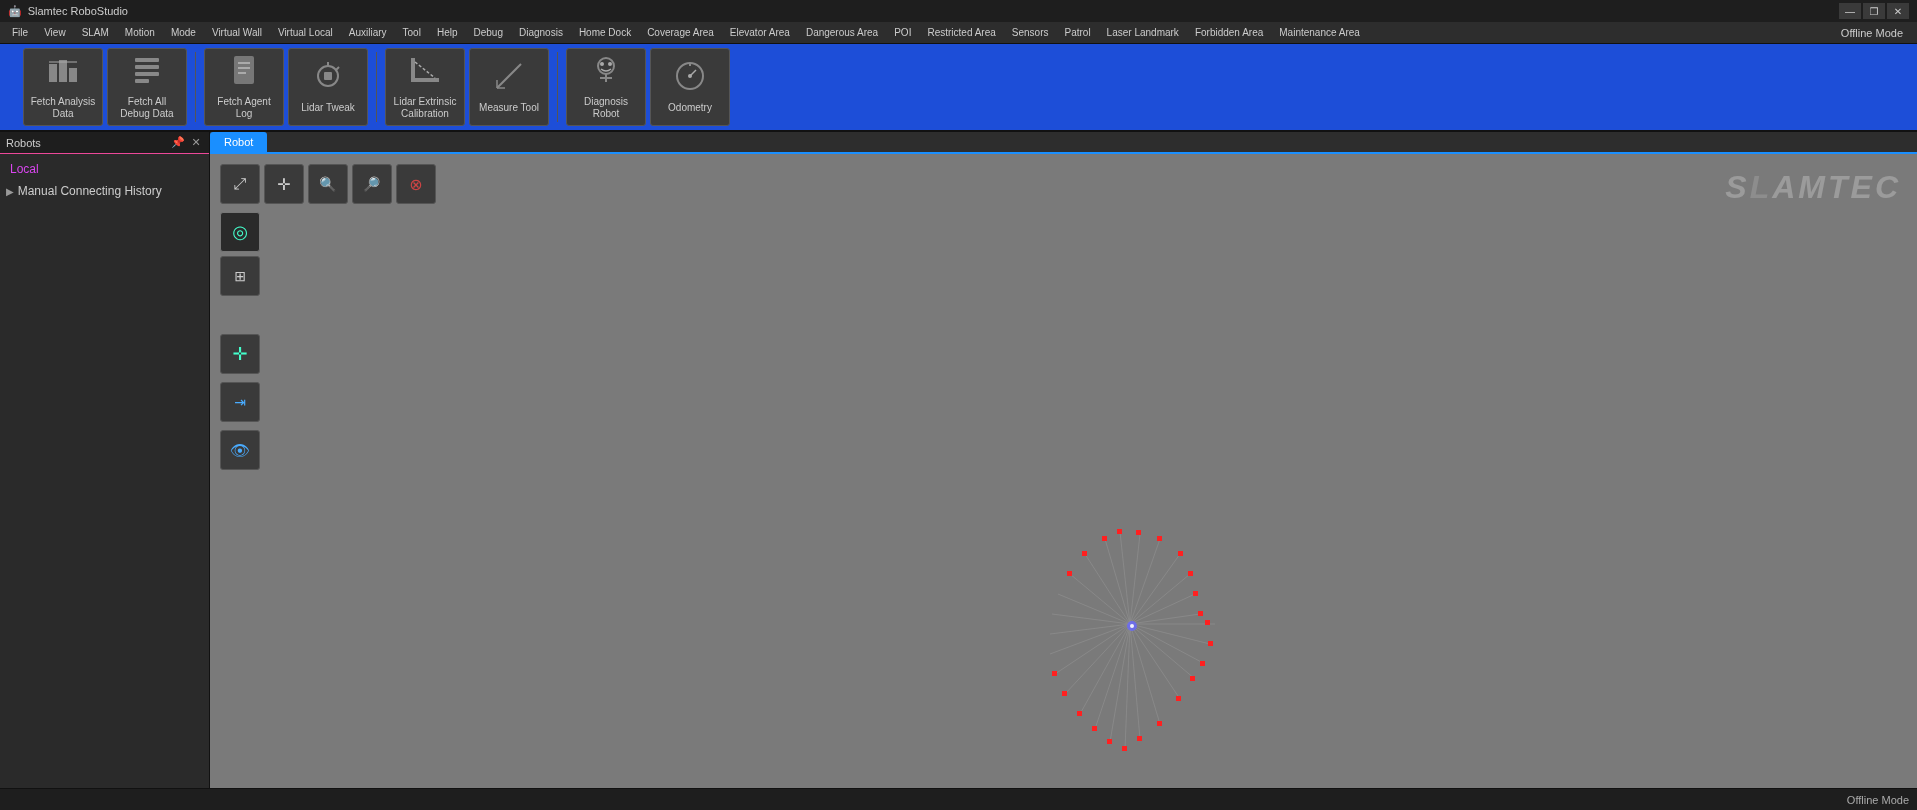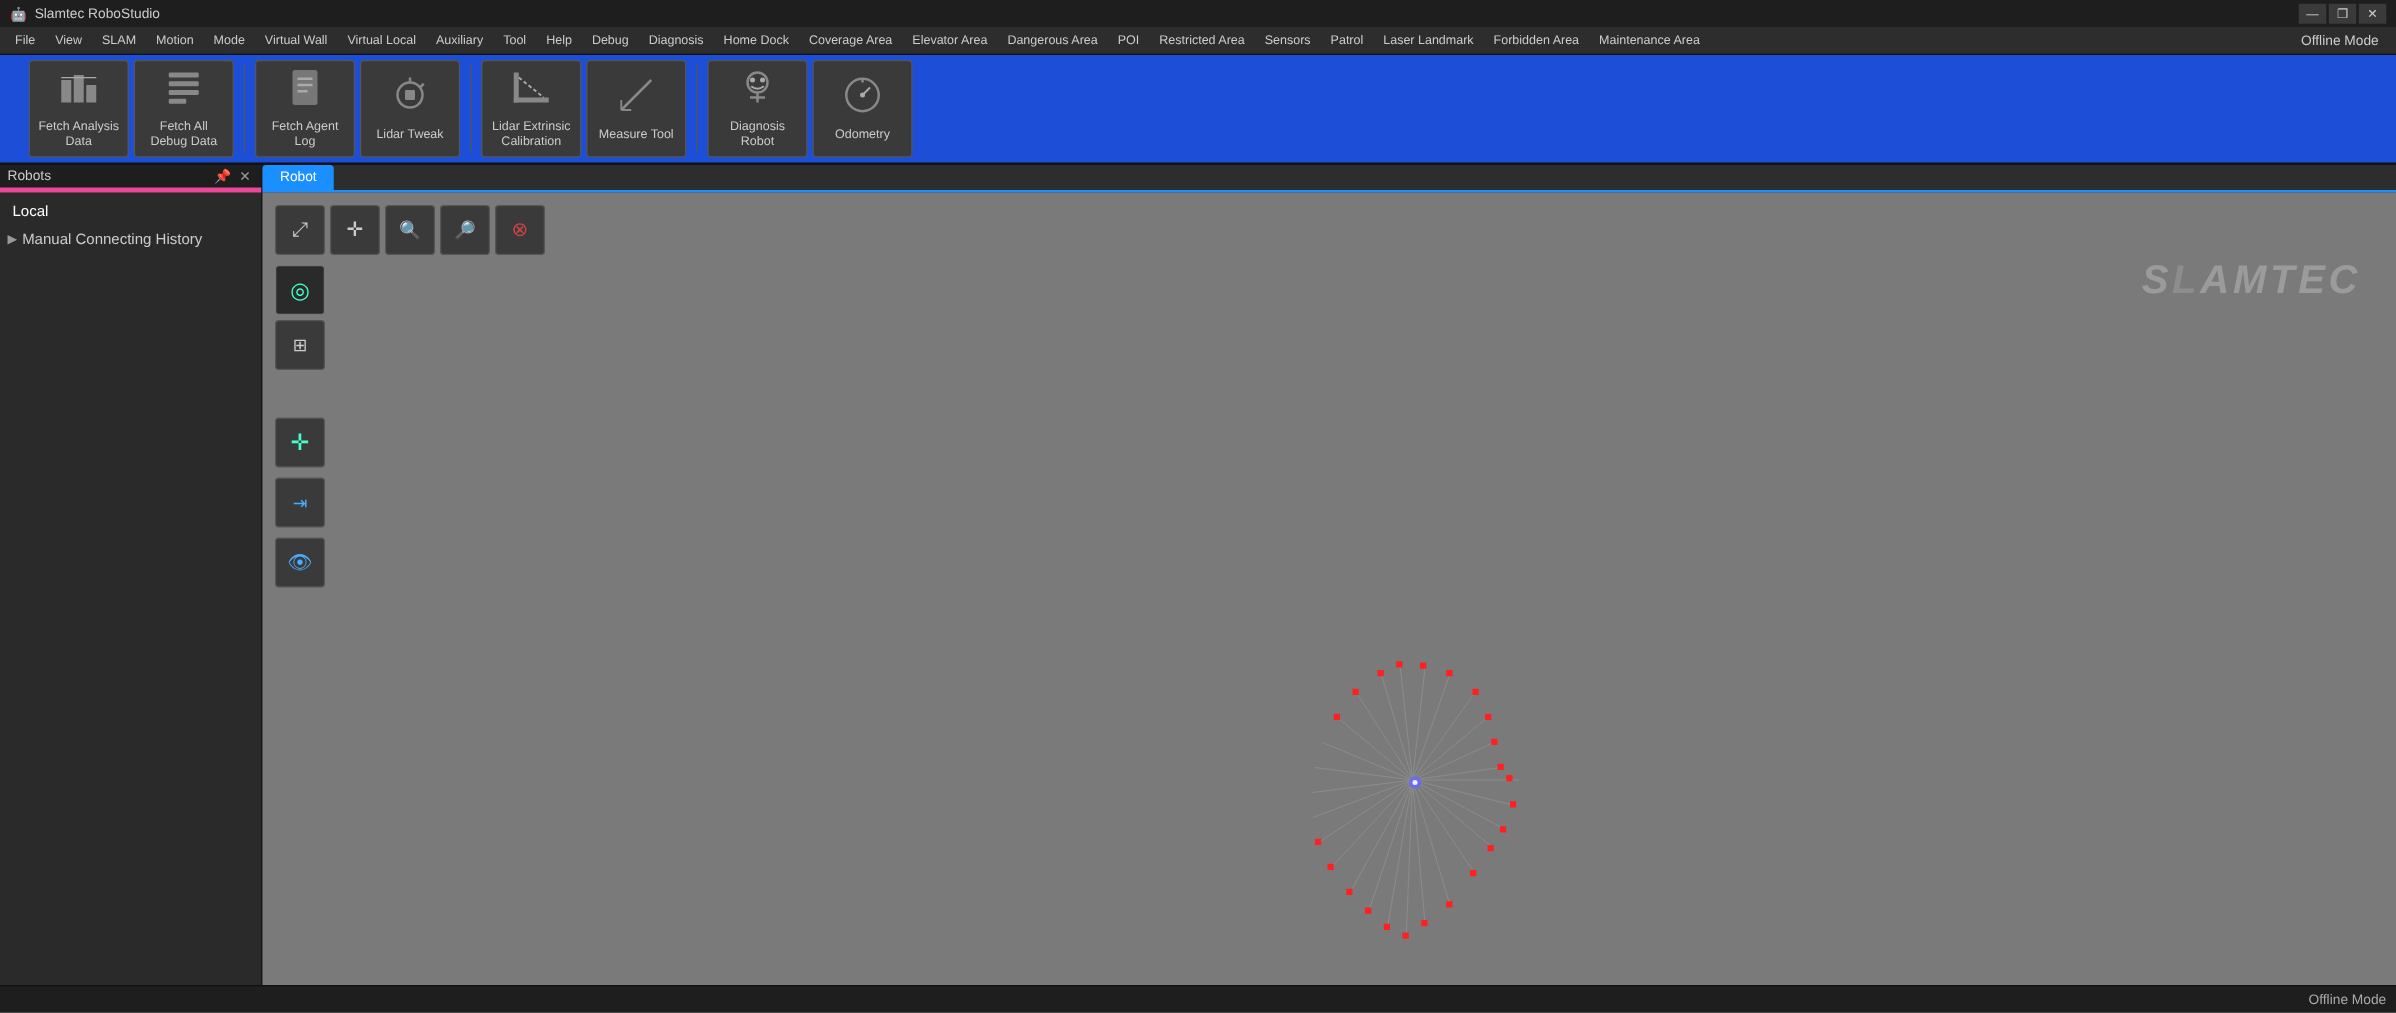--- a/index.html
+++ b/index.html
@@ -92,37 +92,37 @@
     }
     #sidebar-header {
       height: 22px;
       background: #1e1e1e;
       display: flex;
       align-items: center;
       justify-content: space-between;
       padding: 0 6px;
       font-size: 11px;
       color: #ccc;
-      border-bottom: 4px solid #ec4899;
+      border-bottom: 1px solid #ec4899;
     }
     #sidebar-header-controls { display: flex; gap: 4px; }
     .sidebar-ctrl-btn {
       width: 14px; height: 14px;
       background: none;
       border: none;
       color: #999;
       cursor: pointer;
       font-size: 11px;
       display: flex; align-items: center; justify-content: center;
     }
     #sidebar-content { padding: 4px 0; }
     .sidebar-item {
       padding: 4px 10px;
       cursor: pointer;
-      color: #ffffff;
+      color: #d946ef;
       font-size: 12px;
       display: flex;
       align-items: center;
       gap: 4px;
     }
     .sidebar-group {
       display: flex;
       align-items: center;
       padding: 4px 6px;
       cursor: pointer;
@@ -187,27 +187,26 @@
       display: flex;
       flex-direction: column;
       gap: 4px;
       margin-top: 0px;
     }
 
     
     #slamtec-logo {
       position: absolute;
       top: 15px;
-      right: 28px;
+      right: 16px;
       font-size: 28px;
       font-weight: bold;
       color: rgba(255,255,255,0.3);
       font-style: italic;
       letter-spacing: 2px;
-      margin-top: 36px;
     }
 
     
     #robot-viz {
       position: absolute;
       left: 820px;
       top: 340px;
       width: 160px;
       height: 240px;
     }

